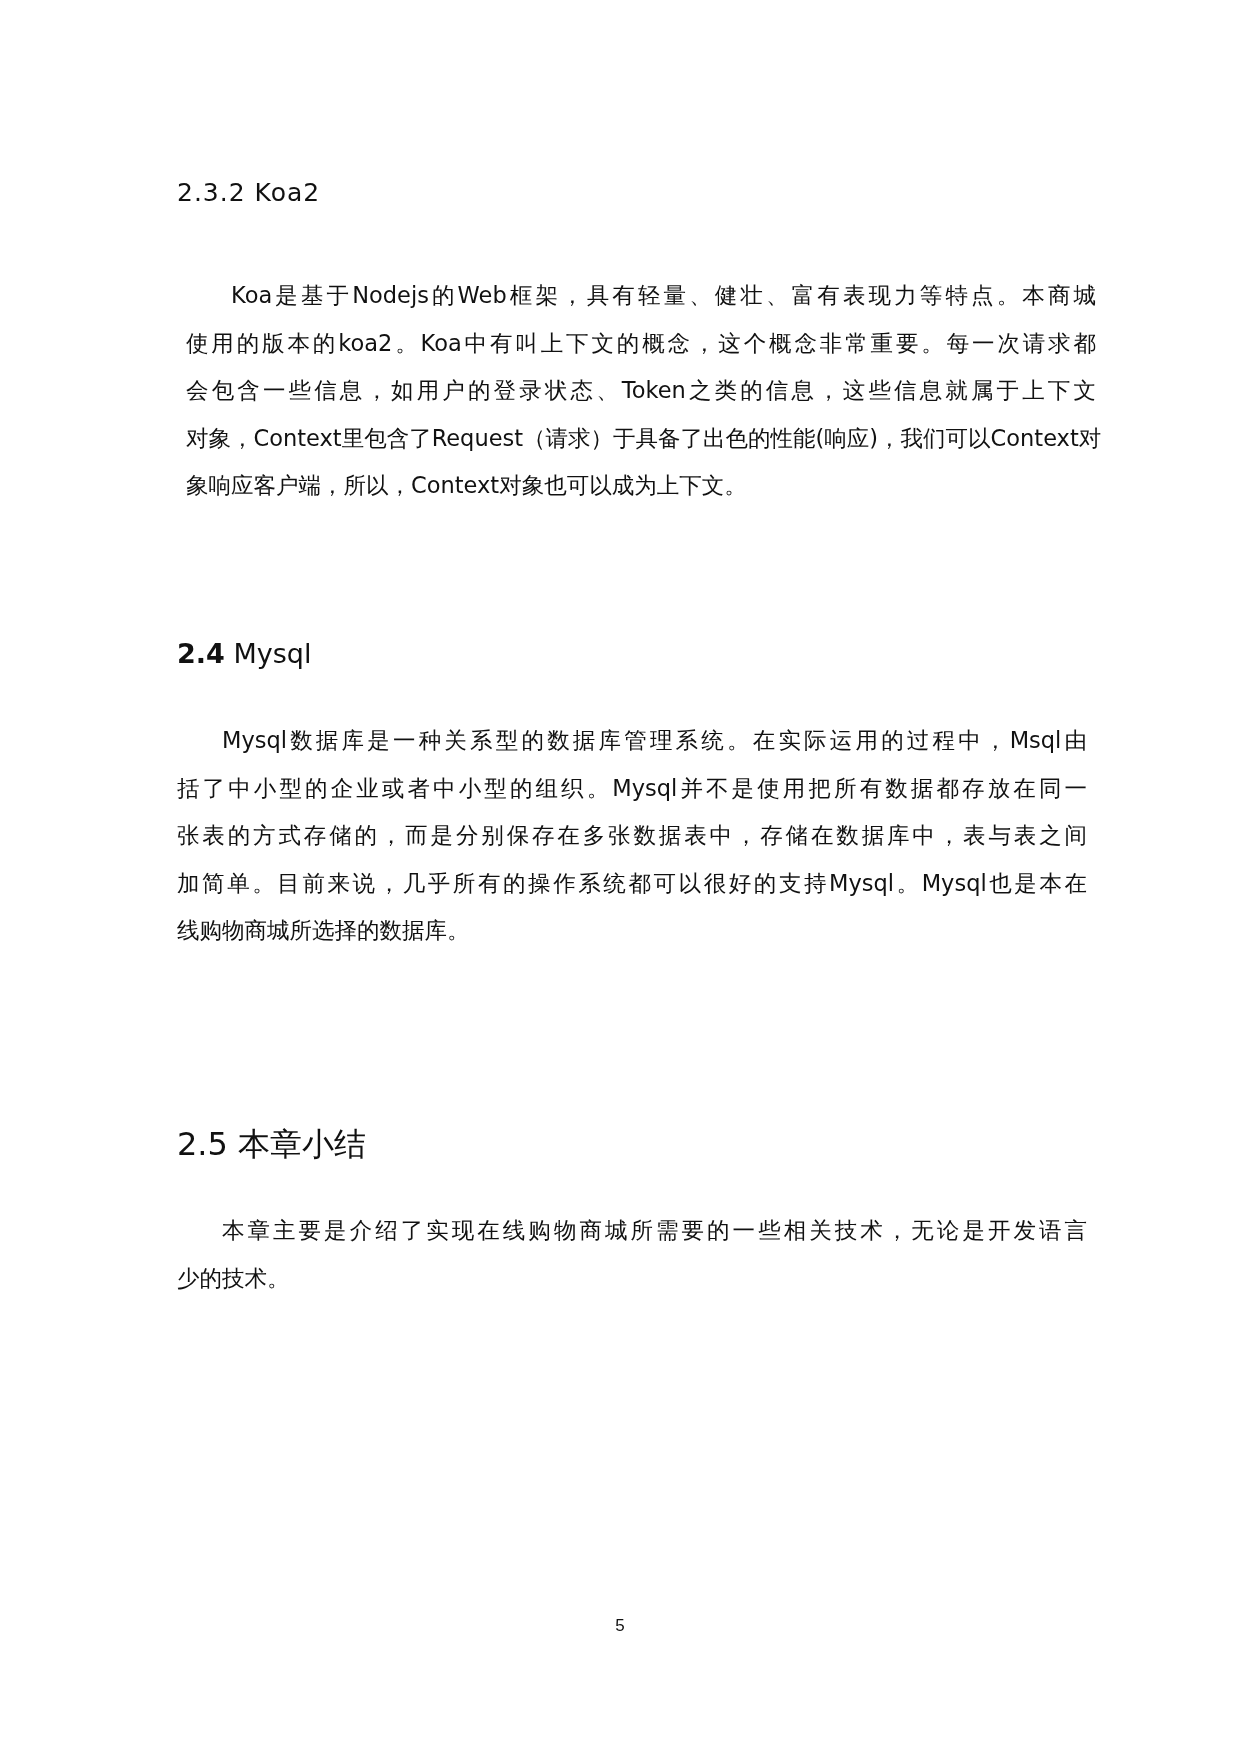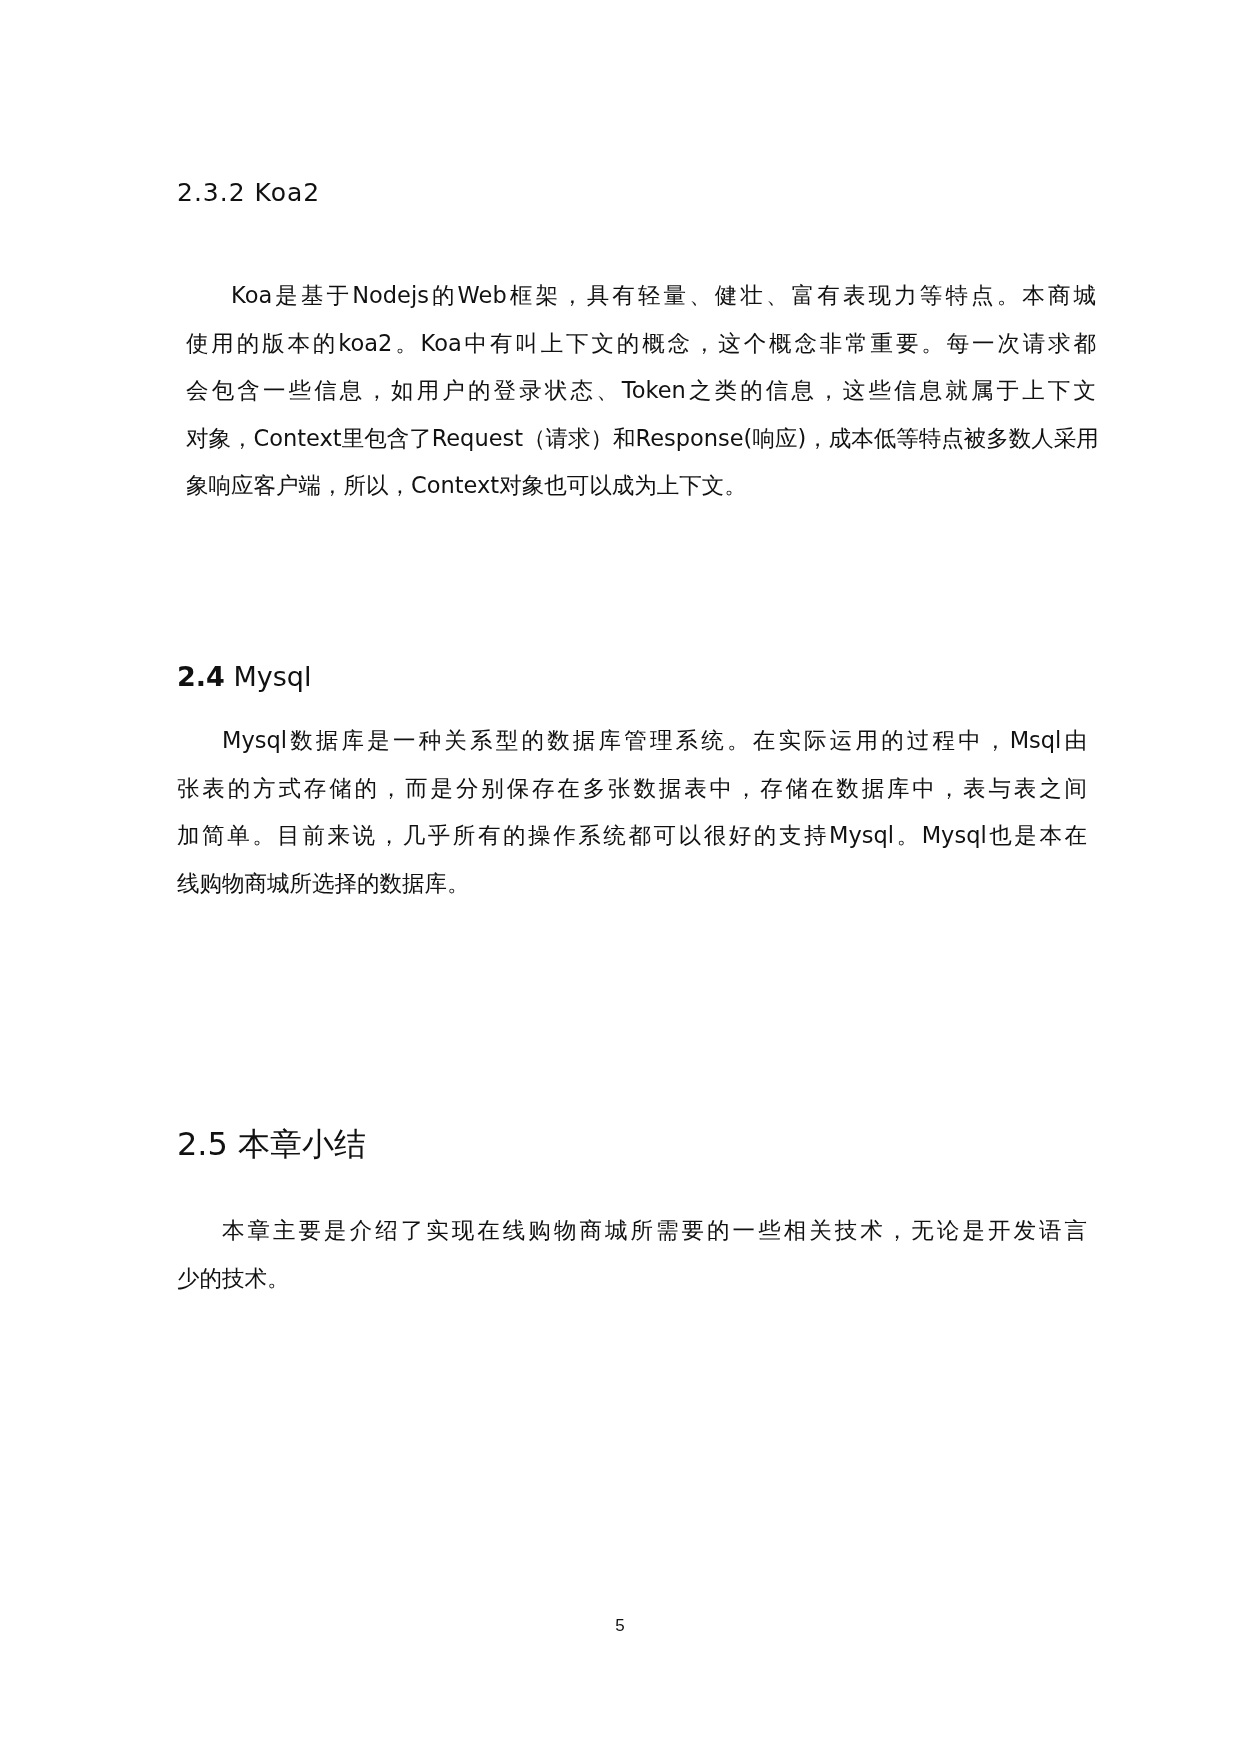--- a/index.html
+++ b/index.html
@@ -1,20 +1,20 @@
 <!DOCTYPE html>
 <html><head>
 <meta charset="utf-8">
 <style>
   html, body { margin: 0; padding: 0; background: #ffffff; }
   body { width: 1240px; height: 1754px; position: relative; overflow: hidden; color: #111; font-family: "DejaVu Sans", sans-serif; }
   .page { position: absolute; left: 0; top: 0; width: 1240px; height: 1704px; }
   .h3 { position: absolute; left: 177px; top: 178px; font-size: 25px; letter-spacing: 1px; font-family: "DejaVu Sans", sans-serif; }
   .h2 { position: absolute; left: 177px; font-size: 27px; font-family: "DejaVu Sans", sans-serif; }
-  .h2.mysql { top: 661px; }
+  .h2.mysql { top: 638px; }
   .h2.mysql .num { font-weight: bold; }
   .h2.summary { top: 1123px; font-size: 32px; }
   .para { position: absolute; left: 177px; width: 910px; font-size: 22.5px; line-height: 47.5px; text-align: justify; text-indent: 45px; font-family: "DejaVu Sans", sans-serif; }
   .p1 { top: 272px; margin-left: 9px; }
   .p2 { top: 717px; }
   .p3 { top: 1207px; }
   .line { display: block; white-space: nowrap; text-align-last: justify; text-align: justify; }
   .line.first { padding-left: 45px; }
   .line.last { text-align-last: left; }
   .para.lines { text-indent: 0; }
@@ -24,31 +24,32 @@
 <body>
 
 <div class="page">
 
   <div class="h3">2.3.2 Koa2</div>
 
   <div class="para lines p1">
     <span class="line first">Koa是基于Nodejs的Web框架，具有轻量、健壮、富有表现力等特点。本商城</span>
     <span class="line">使用的版本的koa2。Koa中有叫上下文的概念，这个概念非常重要。每一次请求都</span>
     <span class="line">会包含一些信息，如用户的登录状态、Token之类的信息，这些信息就属于上下文</span>
-    <span class="line">对象，Context里包含了Request（请求）和Response(响应)，成本低等特点被多数人采用</span>
+    <span class="line">对象，Context里包含了Request（请求）于具备了出色的性能(响应)，我们可以Context对</span>
     <span class="line last">象响应客户端，所以，Context对象也可以成为上下文。</span>
   </div>
 
   <div class="h2 mysql">
     <span class="num">2.4</span>
     <span>Mysql</span>
   </div>
 
   <div class="para lines p2">
     <span class="line first">Mysql数据库是一种关系型的数据库管理系统。在实际运用的过程中，Msql由</span>
+    <span class="line">括了中小型的企业或者中小型的组织。Mysql并不是使用把所有数据都存放在同一</span>
     <span class="line">张表的方式存储的，而是分别保存在多张数据表中，存储在数据库中，表与表之间</span>
     <span class="line">加简单。目前来说，几乎所有的操作系统都可以很好的支持Mysql。Mysql也是本在</span>
     <span class="line last">线购物商城所选择的数据库。</span>
   </div>
 
   <div class="h2 summary">2.5 本章小结</div>
 
   <div class="para lines p3">
     <span class="line first">本章主要是介绍了实现在线购物商城所需要的一些相关技术，无论是开发语言</span>
     <span class="line last">少的技术。</span>

